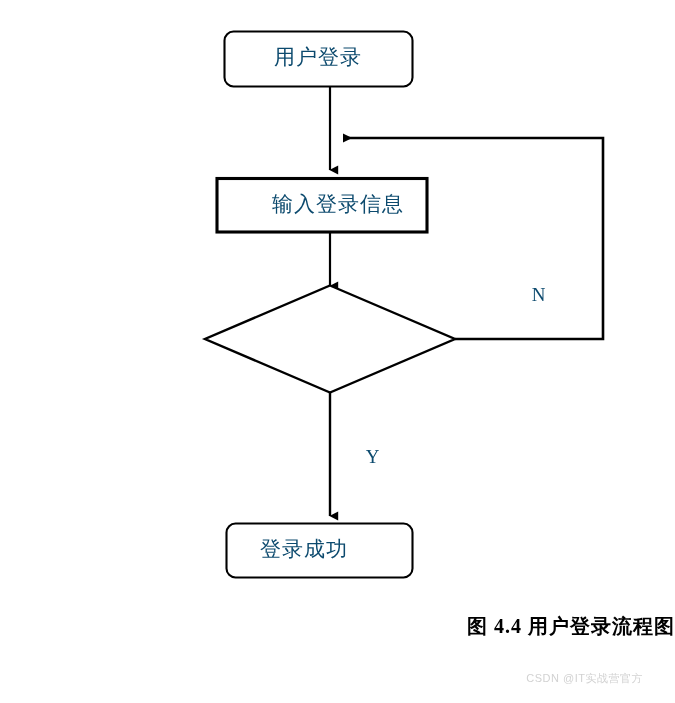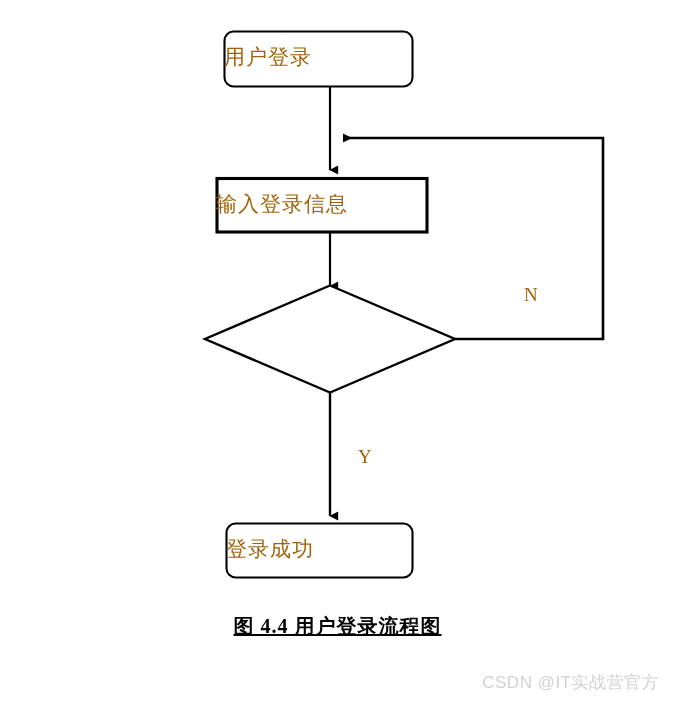--- a/index.html
+++ b/index.html
@@ -28,21 +28,22 @@
     left: 0;
     top: 0;
     width: 675px;
     height: 703px;
     display: block;
   }
 
   
   .node-text {
     position: absolute;
-    color: #a16207;
+    text-align: center;
+    color: #0c4a6e;
     white-space: nowrap;
     letter-spacing: 1px;
     font-family: "Liberation Serif", "DejaVu Serif", serif;
   }
 
   .shape-label {
     font-size: 21px;
     line-height: 21px;
   }
 
@@ -90,34 +91,33 @@
     left: 358px;
     top: 447px;
     width: 30px;
   }
 
   #figure-caption {
     position: absolute;
     left: 0;
     top: 613px;
     width: 675px;
-    text-align: center;
+    text-align: right;
     font-size: 20px;
     font-weight: bold;
     color: #000000;
     letter-spacing: 1px;
     font-family: "Liberation Serif", "DejaVu Serif", serif;
-    text-decoration: underline;
   }
 
   #watermark {
     position: absolute;
-    right: 16px;
+    right: 32px;
     top: 671px;
-    font-size: 17px;
+    font-size: 11px;
     color: #d2d2d2;
     letter-spacing: 0.5px;
     white-space: nowrap;
     font-family: "Liberation Sans", "DejaVu Sans", sans-serif;
   }
 </style>
 </head>
 <body>
 
 <div id="canvas-root">

